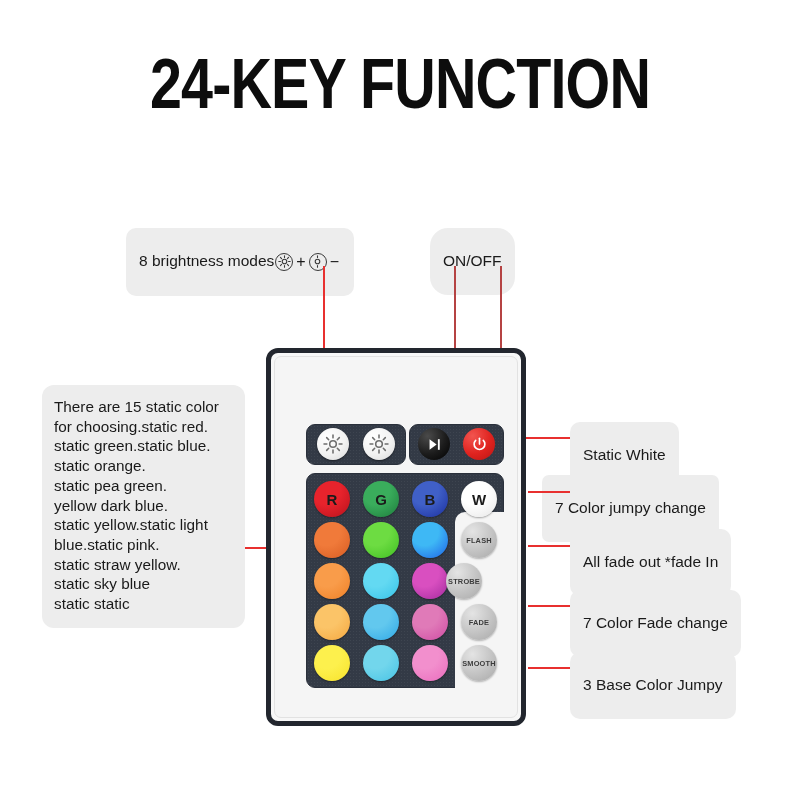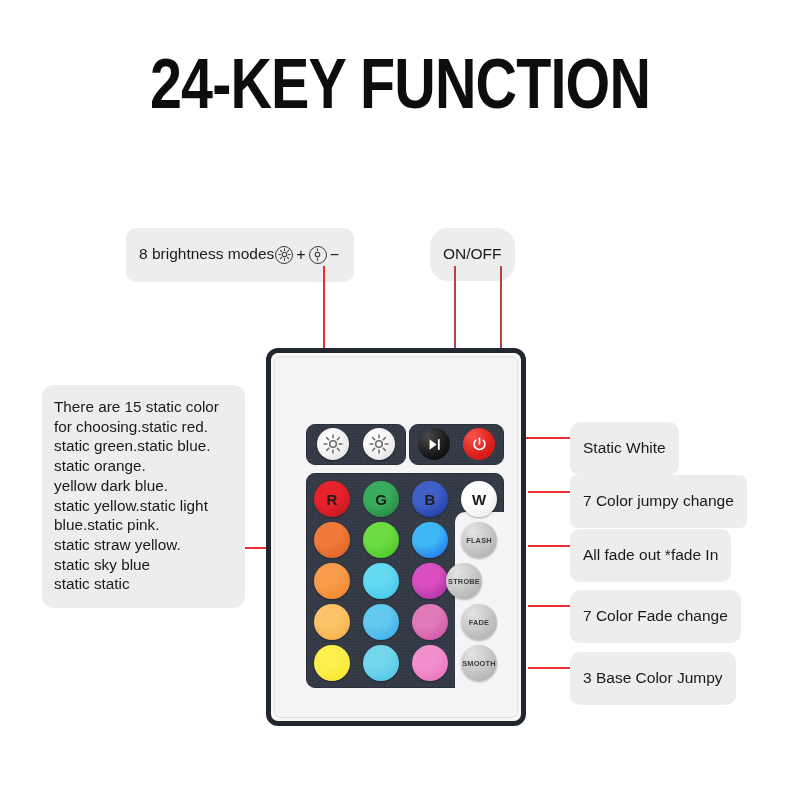--- a/index.html
+++ b/index.html
@@ -28,21 +28,21 @@
   }
 
   
   .pill {
     position: absolute;
     background: #ededed;
     border-radius: 10px;
     color: #1a1a1a;
     font-size: 15.5px;
     line-height: 1.35;
-    padding: 16px 13px;
+    padding: 23px 13px;
     white-space: nowrap;
   }
   .pill.block { white-space: normal; }
 
   .pill-brightness {
     left: 126px; top: 228px;
     display: flex; align-items: center; gap: 0;
     font-size: 15.5px;
   }
   .b-ico {
@@ -63,21 +63,21 @@
   .pill-left {
     left: 42px; top: 385px;
     width: 203px;
     font-size: 15.3px;
     line-height: 1.29;
     padding: 12px 12px 14px 12px;
     border-radius: 12px;
   }
 
   .pill-r1 { left: 570px; top: 422px; }
-  .pill-r2 { left: 570px; top: 475px; border-radius: 7px; }
+  .pill-r2 { left: 542px; top: 475px; border-radius: 7px; }
   .pill-r3 { left: 570px; top: 529px; }
   .pill-r4 { left: 570px; top: 590px; }
   .pill-r5 { left: 570px; top: 652px; }
 
   
   .vline { position: absolute; width: 2px; background: #e8302f; }
   .vline.dim { background: #b54343; }
   .hline { position: absolute; height: 2px; background: #e8302f; }
 
   
@@ -203,20 +203,21 @@
 
   <div class="vline" style="left:323px; top:266px; height:84px;"></div>
   <div class="vline dim" style="left:454px; top:266px; height:84px;"></div>
   <div class="vline dim" style="left:500px; top:266px; height:84px;"></div>
 
   <div class="pill block pill-left">
     <div>There are 15 static color</div>
     <div>for choosing.static  red.</div>
     <div>static  green.static blue.</div>
     <div>static  orange.</div>
+    <div>static pea green.</div>
     <div>yellow  dark blue.</div>
     <div>static yellow.static  light</div>
     <div>blue.static  pink.</div>
     <div>static  straw yellow.</div>
     <div>static  sky blue</div>
     <div>static  static</div>
   </div>
   <div class="hline" style="left:245px; top:547px; width:30px;"></div>
 
   <div class="pill pill-r1">Static   White</div>

